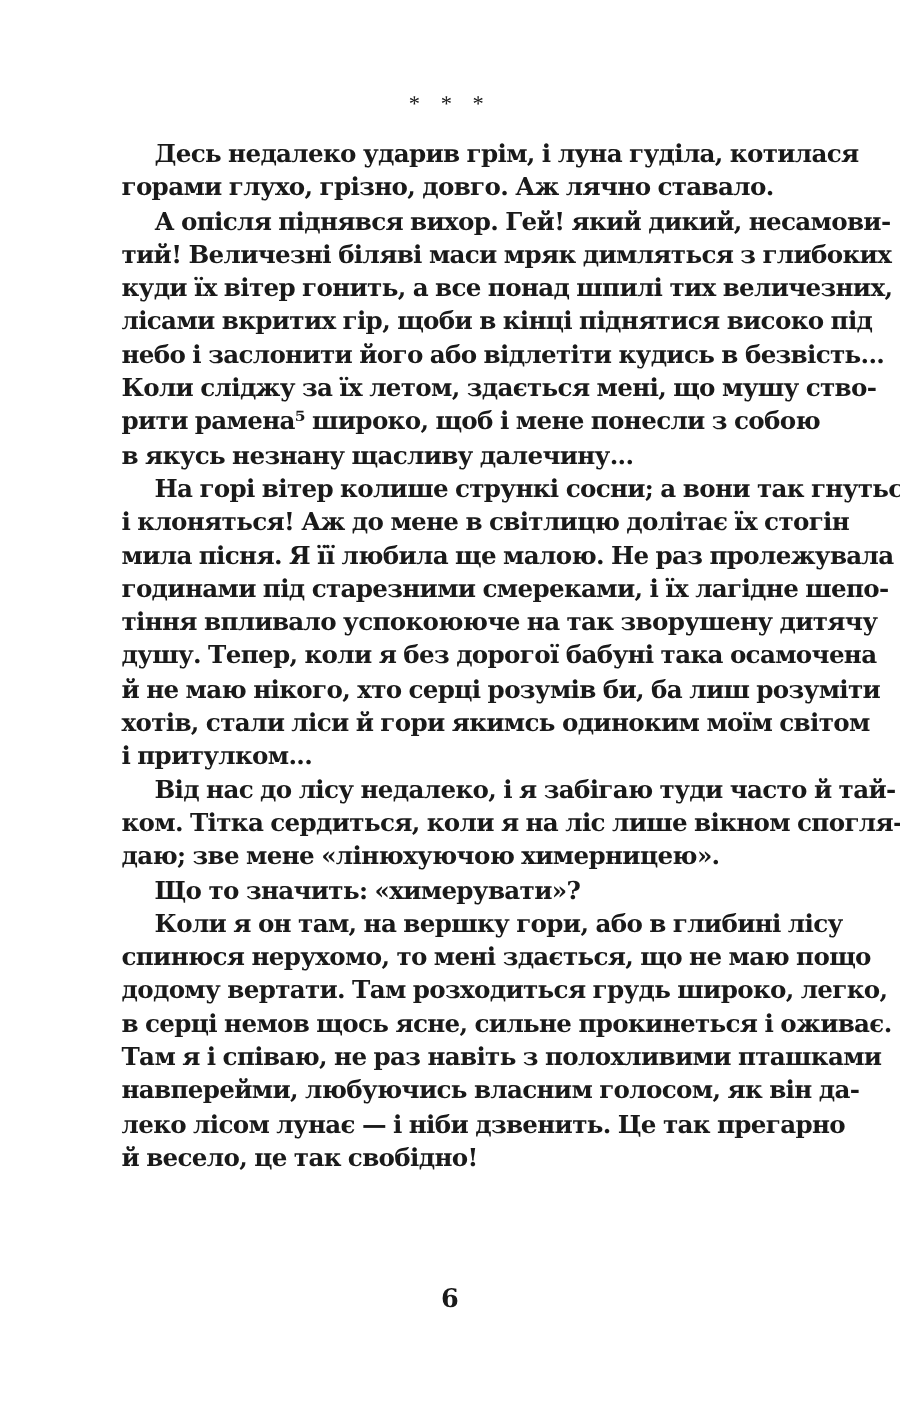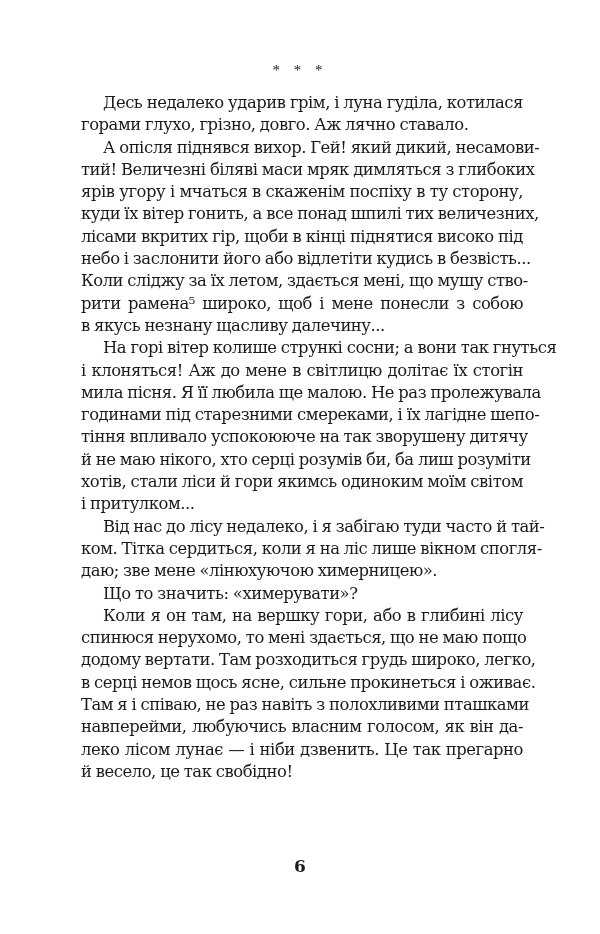--- a/index.html
+++ b/index.html
@@ -22,51 +22,52 @@
     }
     .line {
       height: 22.3px; line-height: 22.3px;
       font-size: 16.4px;
       white-space: nowrap;
       text-align: justify;
       text-align-last: justify;
       font-family: "DejaVu Serif", serif;
       letter-spacing: -0.45px;
       word-spacing: -0.5px;
+      font-weight: bold;
     }
     .line.indent { padding-left: 22px; }
     .line.last { text-align-last: left; }
     .page-number {
       position: absolute; top: 856px; left: 0; width: 600px;
       text-align: center; font-size: 17px; font-weight: bold;
       font-family: "DejaVu Serif", serif;
     }
   </style>
 </head>
 <body>
 
 <div class="page">
   <div class="separator">* * *</div>
   <div class="text-block" id="text-block">
       <div class="line indent">Десь недалеко ударив грім, і луна гуділа, котилася</div>
       <div class="line last">горами глухо, грізно, довго. Аж лячно ставало.</div>
       <div class="line indent">А опісля піднявся вихор. Гей! який дикий, несамови-</div>
       <div class="line">тий! Величезні біляві маси мряк димляться з глибоких</div>
-      <div class="line">ярів угору і мчаться в скаженім поспіху в ту сторону,</div>
       <div class="line">куди їх вітер гонить, а все понад шпилі тих величезних,</div>
       <div class="line">лісами вкритих гір, щоби в кінці піднятися високо під</div>
       <div class="line">небо і заслонити його або відлетіти кудись в безвість...</div>
       <div class="line">Коли сліджу за їх летом, здається мені, що мушу ство-</div>
       <div class="line">рити рамена⁵ широко, щоб і мене понесли з собою</div>
       <div class="line last">в якусь незнану щасливу далечину...</div>
       <div class="line indent">На горі вітер колише стрункі сосни; а вони так гнуться</div>
       <div class="line">і клоняться! Аж до мене в світлицю долітає їх стогін</div>
       <div class="line">мила пісня. Я її любила ще малою. Не раз пролежувала</div>
       <div class="line">годинами під старезними смереками, і їх лагідне шепо-</div>
       <div class="line">тіння впливало успокоююче на так зворушену дитячу</div>
+      <div class="line">душу. Тепер, коли я без дорогої бабуні така осамочена</div>
       <div class="line">й не маю нікого, хто серці розумів би, ба лиш розуміти</div>
       <div class="line">хотів, стали ліси й гори якимсь одиноким моїм світом</div>
       <div class="line last">і притулком...</div>
       <div class="line indent">Від нас до лісу недалеко, і я забігаю туди часто й тай-</div>
       <div class="line">ком. Тітка сердиться, коли я на ліс лише вікном спогля-</div>
       <div class="line last">даю; зве мене «лінюхуючою химерницею».</div>
       <div class="line indent last">Що то значить: «химерувати»?</div>
       <div class="line indent">Коли я он там, на вершку гори, або в глибині лісу</div>
       <div class="line">спинюся нерухомо, то мені здається, що не маю пощо</div>
       <div class="line">додому вертати. Там розходиться грудь широко, легко,</div>

